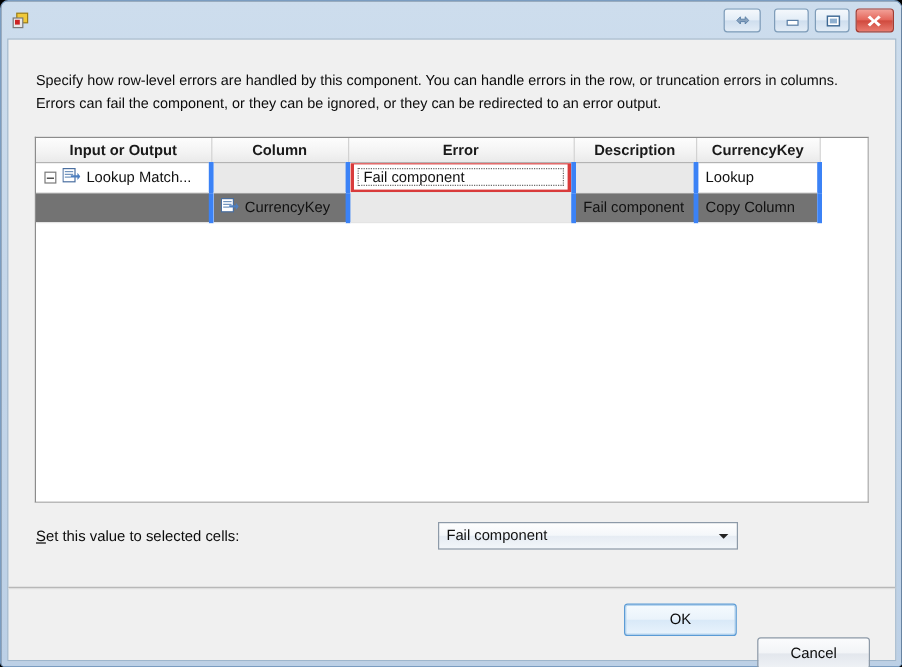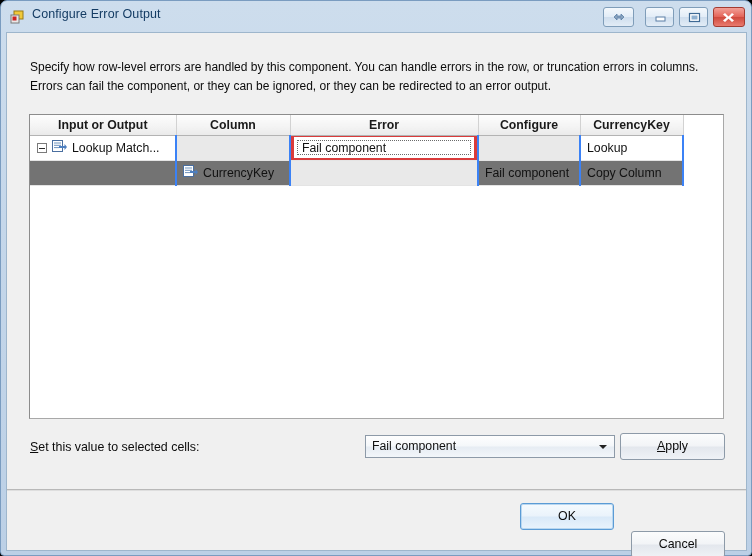--- a/index.html
+++ b/index.html
@@ -112,21 +112,21 @@
     font-weight: bold;
     background: linear-gradient(to bottom, #fdfdfd 0%, #f3f3f3 60%, #eaeaea 100%);
     border-right: 1px solid #d2d2d2;
     border-bottom: 1px solid #b3b3b3;
     text-align: center;
     padding: 0 2px;
     color: #1a1a1a;
   }
   table.grid td {
     height: 24px;
-    border-right: 2px solid #3b82f6;
+    border-right: 4px solid #3b82f6;
     border-bottom: 1px solid #e4e4e4;
     padding: 0 6px;
     vertical-align: middle;
     white-space: nowrap;
     overflow: hidden;
   }
   
   col.c-io    { width: 146px; }
   col.c-col   { width: 114px; }
   col.c-err   { width: 188px; }
@@ -263,21 +263,20 @@
 <div id="window">
 
   <div id="titlebar">
     <span id="title-icon">
       <svg width="16" height="15" viewBox="0 0 16 15">
         <rect x="4" y="1" width="9" height="8" fill="#f0c93a" stroke="#9a7b15" stroke-width="1"></rect>
         <rect x="1" y="5" width="8" height="8" fill="#e8e8e8" stroke="#7a7a7a" stroke-width="1"></rect>
         <rect x="2.5" y="6.5" width="4" height="4" fill="#cc2222"></rect>
       </svg>
     </span>
-    <span id="title-text">Configure Error Output</span>
 
     <div class="titlebtn" id="btn-resize">
       <svg width="18" height="18" viewBox="0 0 18 18">
         <path d="M4 9 L7 6 L7 8 L11 8 L11 6 L14 9 L11 12 L11 10 L7 10 L7 12 Z" fill="#88a2be" stroke="#5b7fa6" stroke-width="0.8"></path>
       </svg>
     </div>
     <div class="titlebtn" id="btn-min">
       <svg width="18" height="18" viewBox="0 0 18 18">
         <rect x="5" y="9" width="9" height="4" fill="#ffffff" stroke="#5b7fa6" stroke-width="1"></rect>
       </svg>
@@ -306,21 +305,21 @@
           <col class="c-col">
           <col class="c-err">
           <col class="c-trunc">
           <col class="c-desc">
       </colgroup>
       <thead>
         <tr>
           <th>Input or Output</th>
           <th>Column</th>
           <th>Error</th>
-          <th>Configure</th>
+          <th>Description</th>
           <th>CurrencyKey</th>
         </tr>
       </thead>
       <tbody>
 
         <tr class="row-parent">
           <td>
             <span class="io-cell-inner">
               <span class="expander"></span>
               <span class="docicon">
@@ -369,22 +368,19 @@
     </table>
   </div>
 
   <div id="setvalue-label"><u>S</u><span>et this value to selected cells:</span></div>
 
   <div id="value-combo">
     <span id="value-combo-text">Fail component</span>
     <span id="value-combo-arrow"></span>
   </div>
 
-  <div class="btn" id="btn-apply">
-      <span><u>A</u><span>pply</span></span>
-    </div>
 
   <div id="separator"></div>
 
   <div class="btn" id="btn-ok">OK</div>
   <div class="btn" id="btn-cancel">Cancel</div>
 
 </div>
 
 </body></html>

